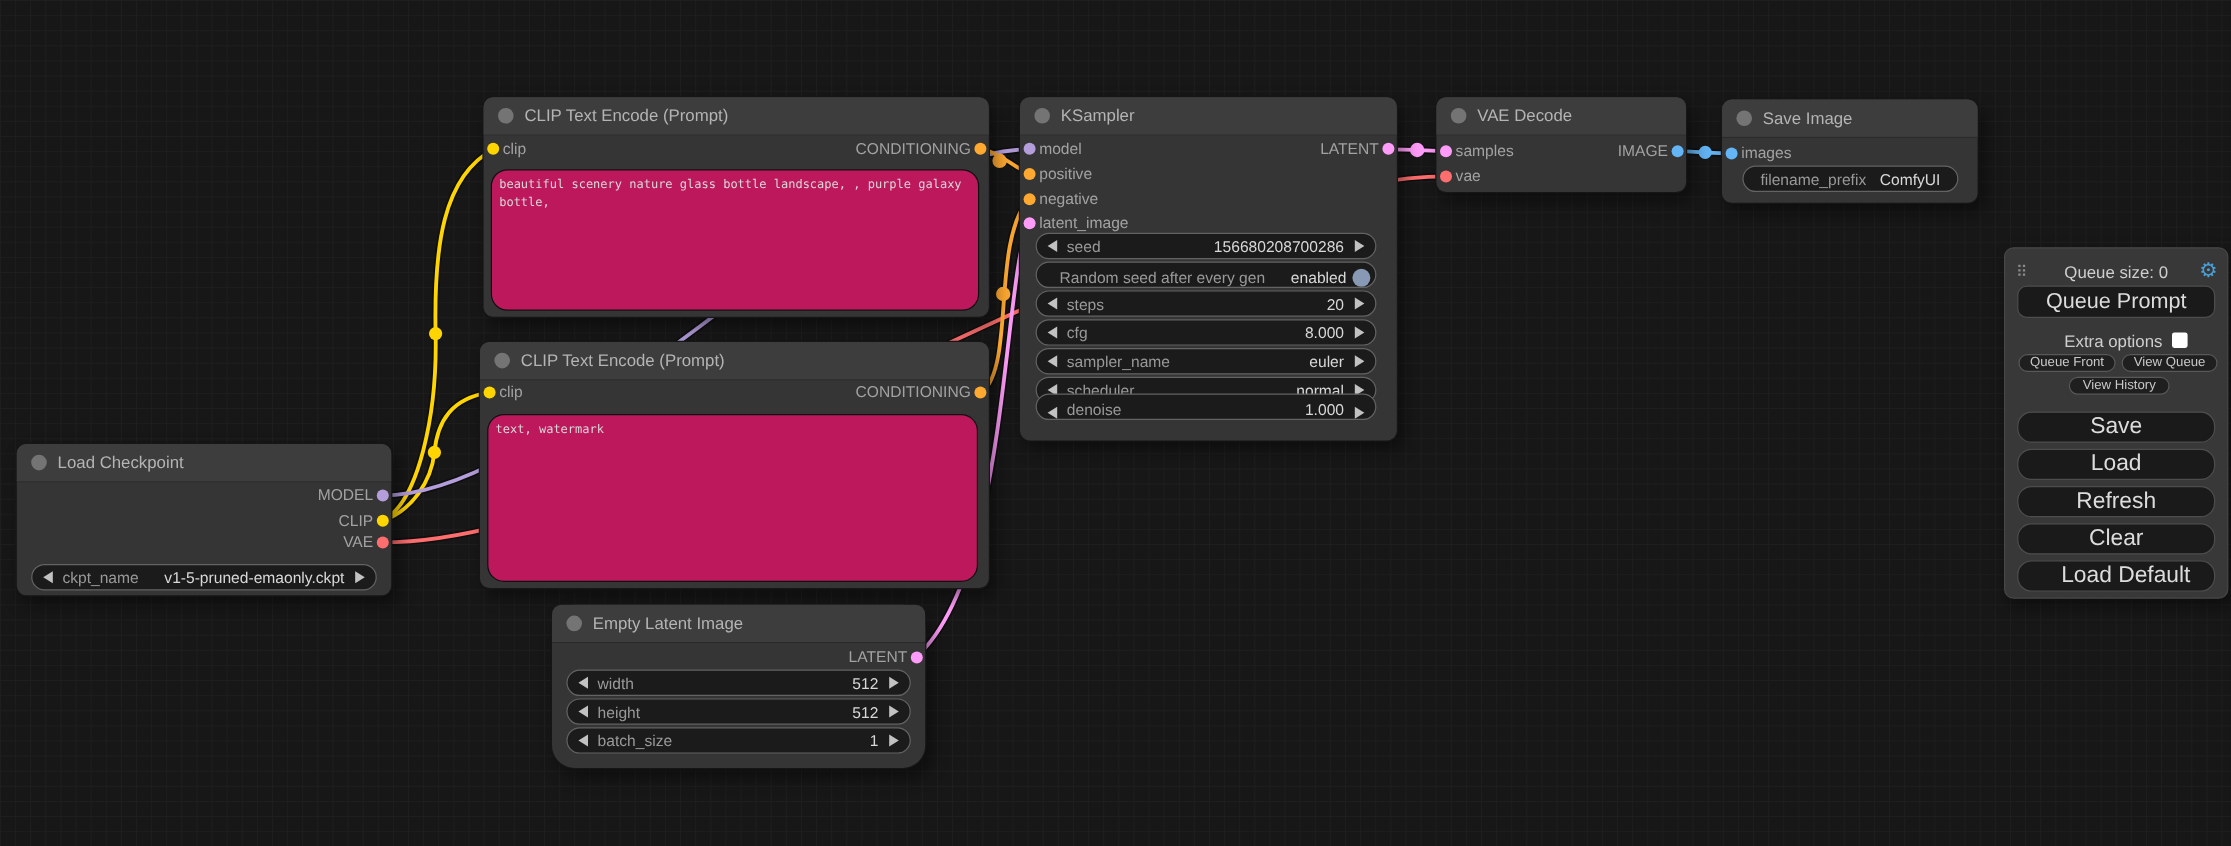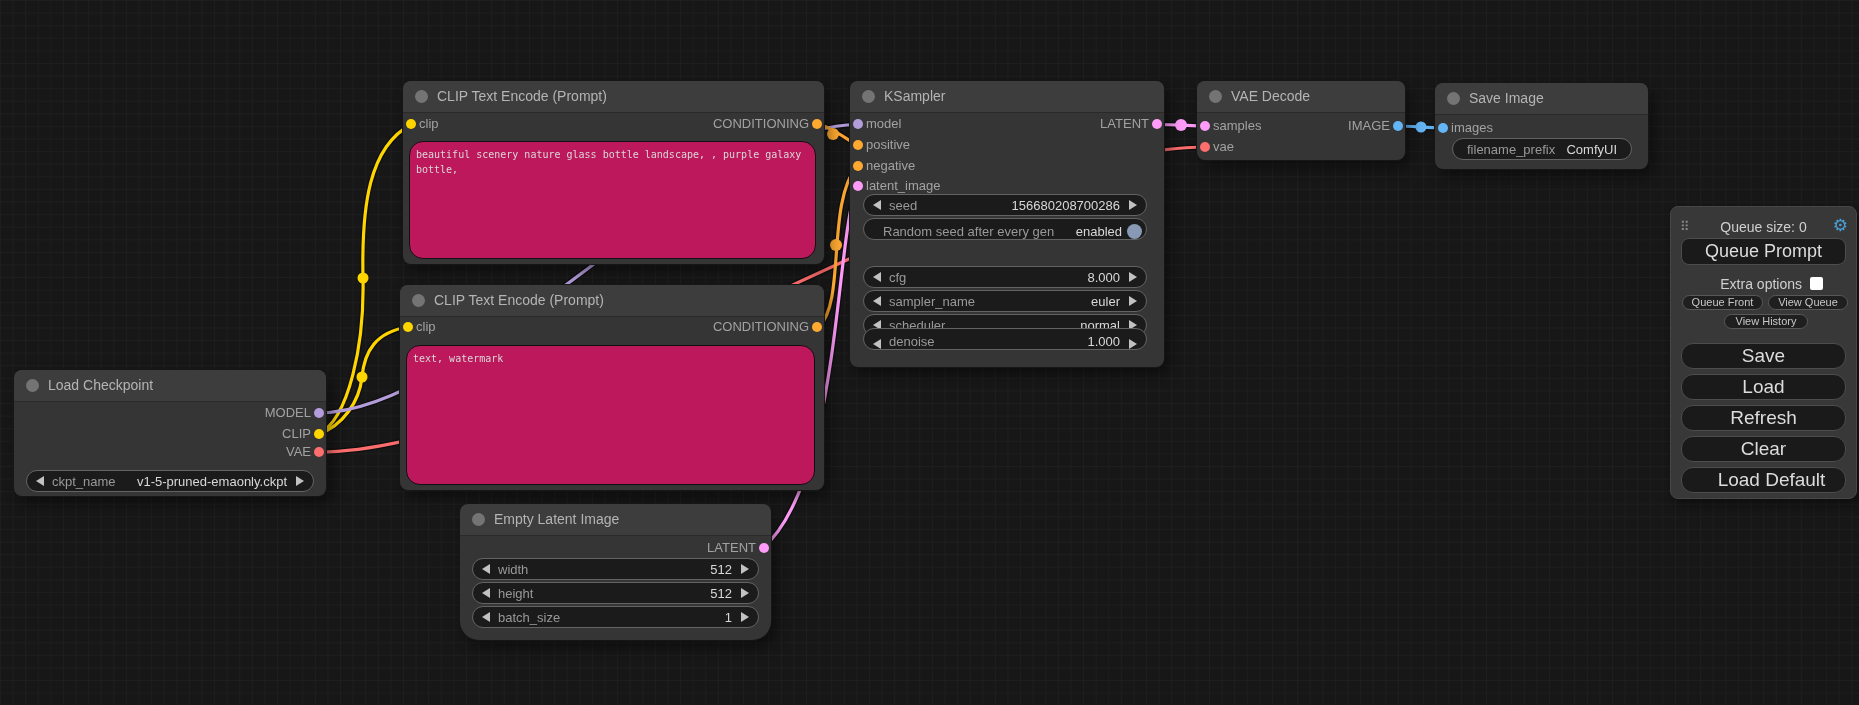--- a/index.html
+++ b/index.html
@@ -168,20 +168,26 @@
     <span class="arrL"></span>
     <span class="wlabel">seed</span>
     <span class="wvalue">156680208700286</span>
     <span class="arrR"></span>
   </div>
   <div class="widget" style="left:13px;top:137px;width:284px;align-items:flex-end;">
     <span class="wlabel" style="margin-left:19px;">Random seed after every gen</span>
     <span class="wvalue" style="margin-right:5px;">enabled</span>
     <span class="toggle"></span>
   </div>
+  <div class="widget" style="left:13px;top:161px;width:284px;">
+    <span class="arrL"></span>
+    <span class="wlabel">steps</span>
+    <span class="wvalue">20</span>
+    <span class="arrR"></span>
+  </div>
   <div class="widget" style="left:13px;top:185px;width:284px;">
     <span class="arrL"></span>
     <span class="wlabel">cfg</span>
     <span class="wvalue">8.000</span>
     <span class="arrR"></span>
   </div>
   <div class="widget" style="left:13px;top:233px;width:284px;">
     <span class="arrL"></span>
     <span class="wlabel">scheduler</span>
     <span class="wvalue">normal</span>

